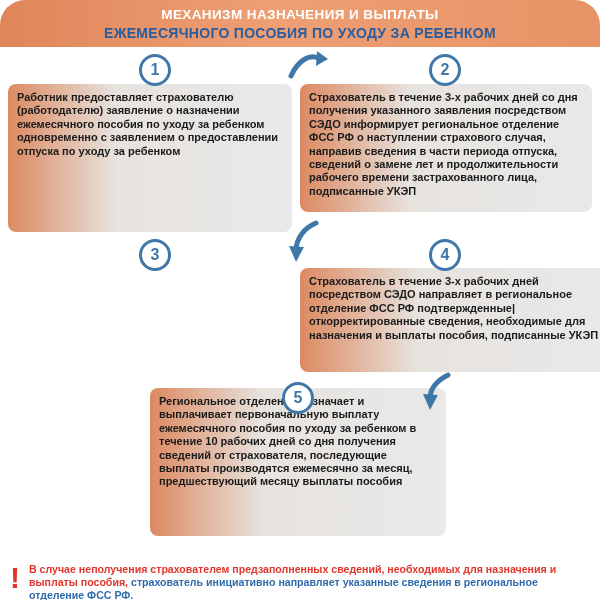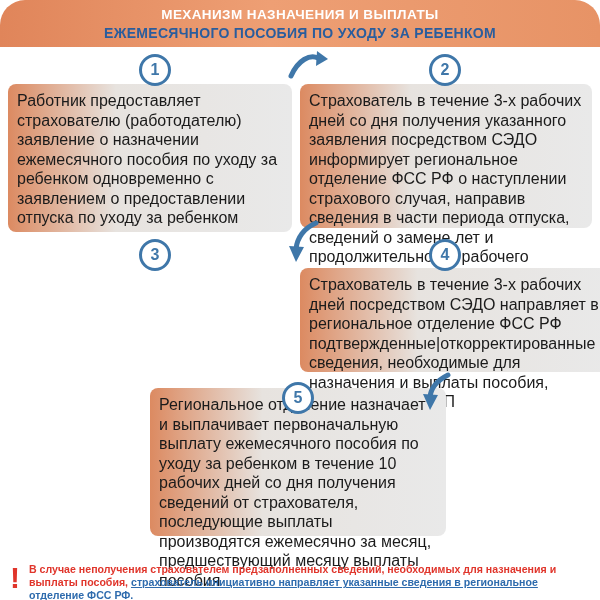--- a/index.html
+++ b/index.html
@@ -16,24 +16,24 @@
   .title1 { color:#ffffff; font-weight:700; font-size:13.5px; letter-spacing:.4px; }
   .title2 { color:#2a5d9d; font-weight:700; font-size:14px; letter-spacing:.3px; }
 
   
   .box {
     position:absolute; box-sizing:border-box; border-radius:8px;
     background:linear-gradient(90deg,#dc8a61 0%,#e7e3df 38%,#e9e9e9 100%);
     padding:7px 9px 6px 9px;
   }
   .box .txt {
-    color:#1b1b1b; font-weight:400; font-size:16px; line-height:1.22;
+    color:#1b1b1b; font-weight:700; font-size:11px; line-height:1.22;
   }
   .box1 { left:8;   left:8px;   top:84px;  width:284px; height:148px; }
-  .box2 { left:300px; top:84px;  width:292px; height:144px; }
+  .box2 { left:300px; top:84px;  width:292px; height:128px; }
   .box3 { left:8px;   top:268px; width:284px; height:98px;  }
   .box4 { left:300px; top:268px; width:310px; height:104px; }
   .box5 { left:150px; top:388px; width:296px; height:148px; }
 
   
   .badge {
     position:absolute; box-sizing:border-box; width:32px; height:32px;
     border-radius:50%; background:#ffffff; border:3px solid #3f77a9;
     color:#3f77a9; font-weight:700; font-size:16px;
     display:flex; align-items:center; justify-content:center; z-index:3;
@@ -51,21 +51,21 @@
   .arrow45 { left:418px; top:372px; }
 
   
   .note {
     position:absolute; left:6px; top:563px; width:588px;
     display:flex; align-items:flex-start; gap:9px;
   }
   .excl { color:#e0352b; font-weight:800; font-size:30px; line-height:30px; padding-left:4px; }
   .note p { margin:0; font-size:10.6px; font-weight:700; line-height:1.25; }
   .note .red  { color:#e0352b; }
-  .note .blue { color:#2e6bad; text-decoration:underline; }
+  .note .blue { color:#2e6bad; }
 </style>
 </head>
 <body>
 
 <div class="canvas">
 
   <header class="header">
     <div class="title1">МЕХАНИЗМ НАЗНАЧЕНИЯ И ВЫПЛАТЫ</div>
     <div class="title2">ЕЖЕМЕСЯЧНОГО ПОСОБИЯ ПО УХОДУ ЗА РЕБЕНКОМ</div>
   </header>

